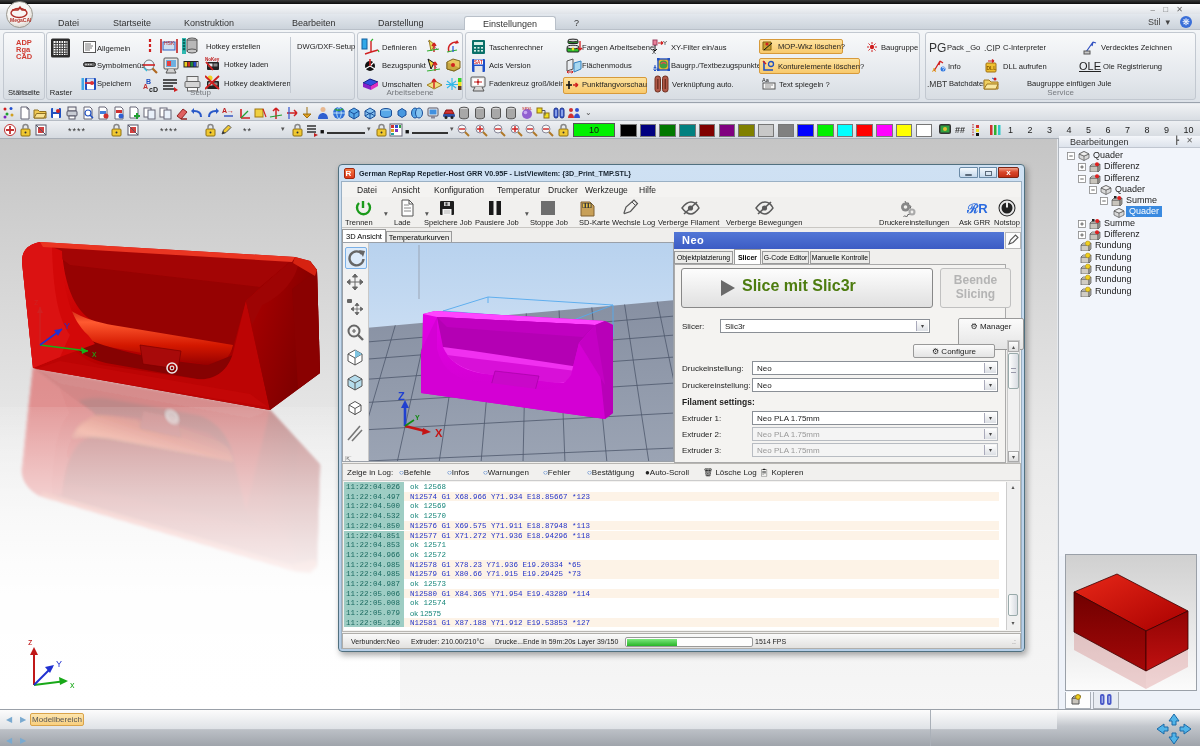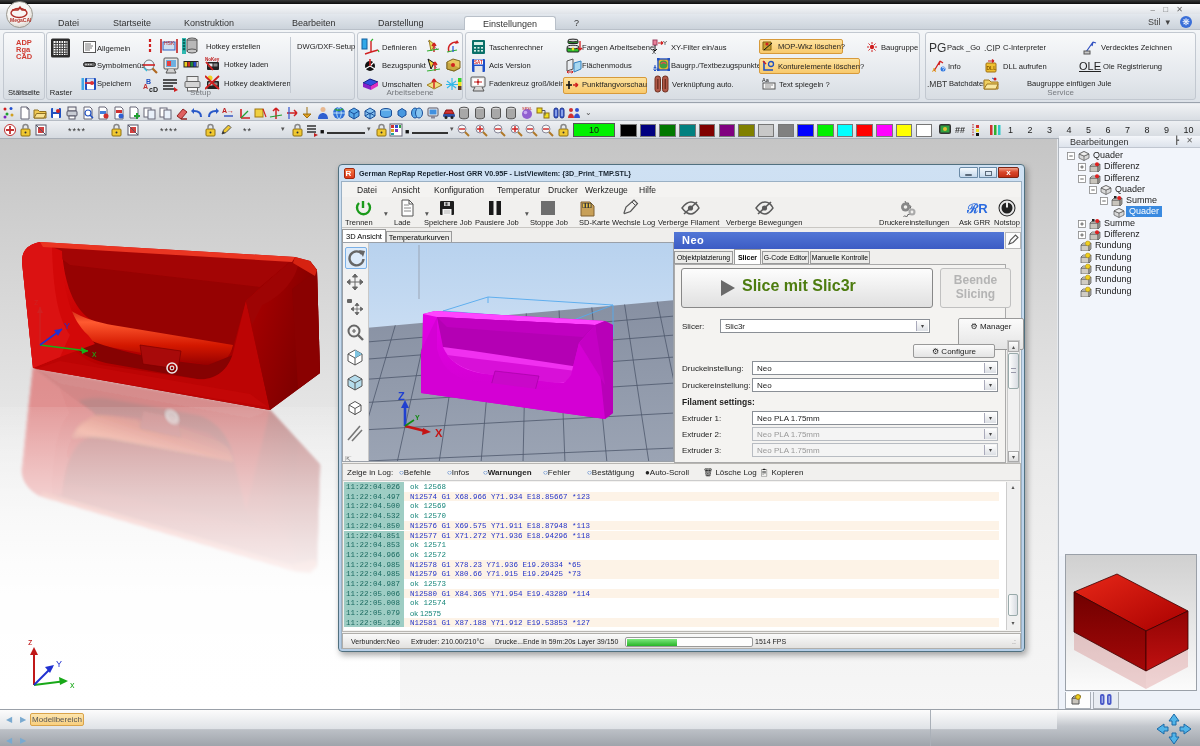--- a/index.html
+++ b/index.html
@@ -1257,21 +1257,21 @@
        <div style="position:absolute;left:0;bottom:0;width:11px;height:11px;background:linear-gradient(#fdfdfd,#dedede);border:1px solid #aaa;font-size:6px;text-align:center;line-height:10px;color:#555;">▾</div>
      </div>
    </div>
 
    <div class="rb" id="logsec" style="left:4px;top:463px;width:679px;height:22px;"></div>
    <div class="rb" style="left:4px;top:299px;width:679px;height:169px;background:#f4f3f1;border:1px solid #b8b6b2;">
      <div style="position:absolute;left:0;top:0;width:677px;height:17px;background:#f1f0ee;border-bottom:1px solid #ccc;font-size:8px;color:#222;">
         <span style="position:absolute;left:4px;top:4px;">Zeige in Log:</span>
         <span style="position:absolute;left:56px;top:4px;"><span style="color:#2060c0;">○</span>Befehle</span>
         <span style="position:absolute;left:104px;top:4px;"><span style="color:#2060c0;">○</span>Infos</span>
-        <span style="position:absolute;left:140px;top:4px;font-weight:bold;"><span style="color:#2060c0;">○</span>Warnungen</span>
+        <span style="position:absolute;left:140px;top:4px;"><span style="color:#2060c0;">○</span>Warnungen</span>
         <span style="position:absolute;left:200px;top:4px;"><span style="color:#2060c0;">○</span>Fehler</span>
         <span style="position:absolute;left:244px;top:4px;"><span style="color:#2060c0;">○</span>Bestätigung</span>
         <span style="position:absolute;left:302px;top:4px;"><span style="color:#222;">●</span>Auto-Scroll</span>
         <span style="position:absolute;left:360px;top:4px;">🗑︎ Lösche Log</span>
         <span style="position:absolute;left:416px;top:4px;">📋︎ Kopieren</span>
      </div>
      <div style="position:absolute;left:1px;top:18px;width:662px;height:148px;background:#fff;overflow:hidden;">
         <div style="position:absolute;left:0;top:0px;width:655px;height:9.7px;background:#ffffff;"></div>
         <div style="position:absolute;left:0;top:0px;width:60px;height:9.7px;background:#9ecdc4;"></div>
         <span style="position:absolute;left:2px;top:1px;font-family:'Liberation Mono',monospace;font-size:7.5px;color:#1b6a60;">11:22:04.026</span>

